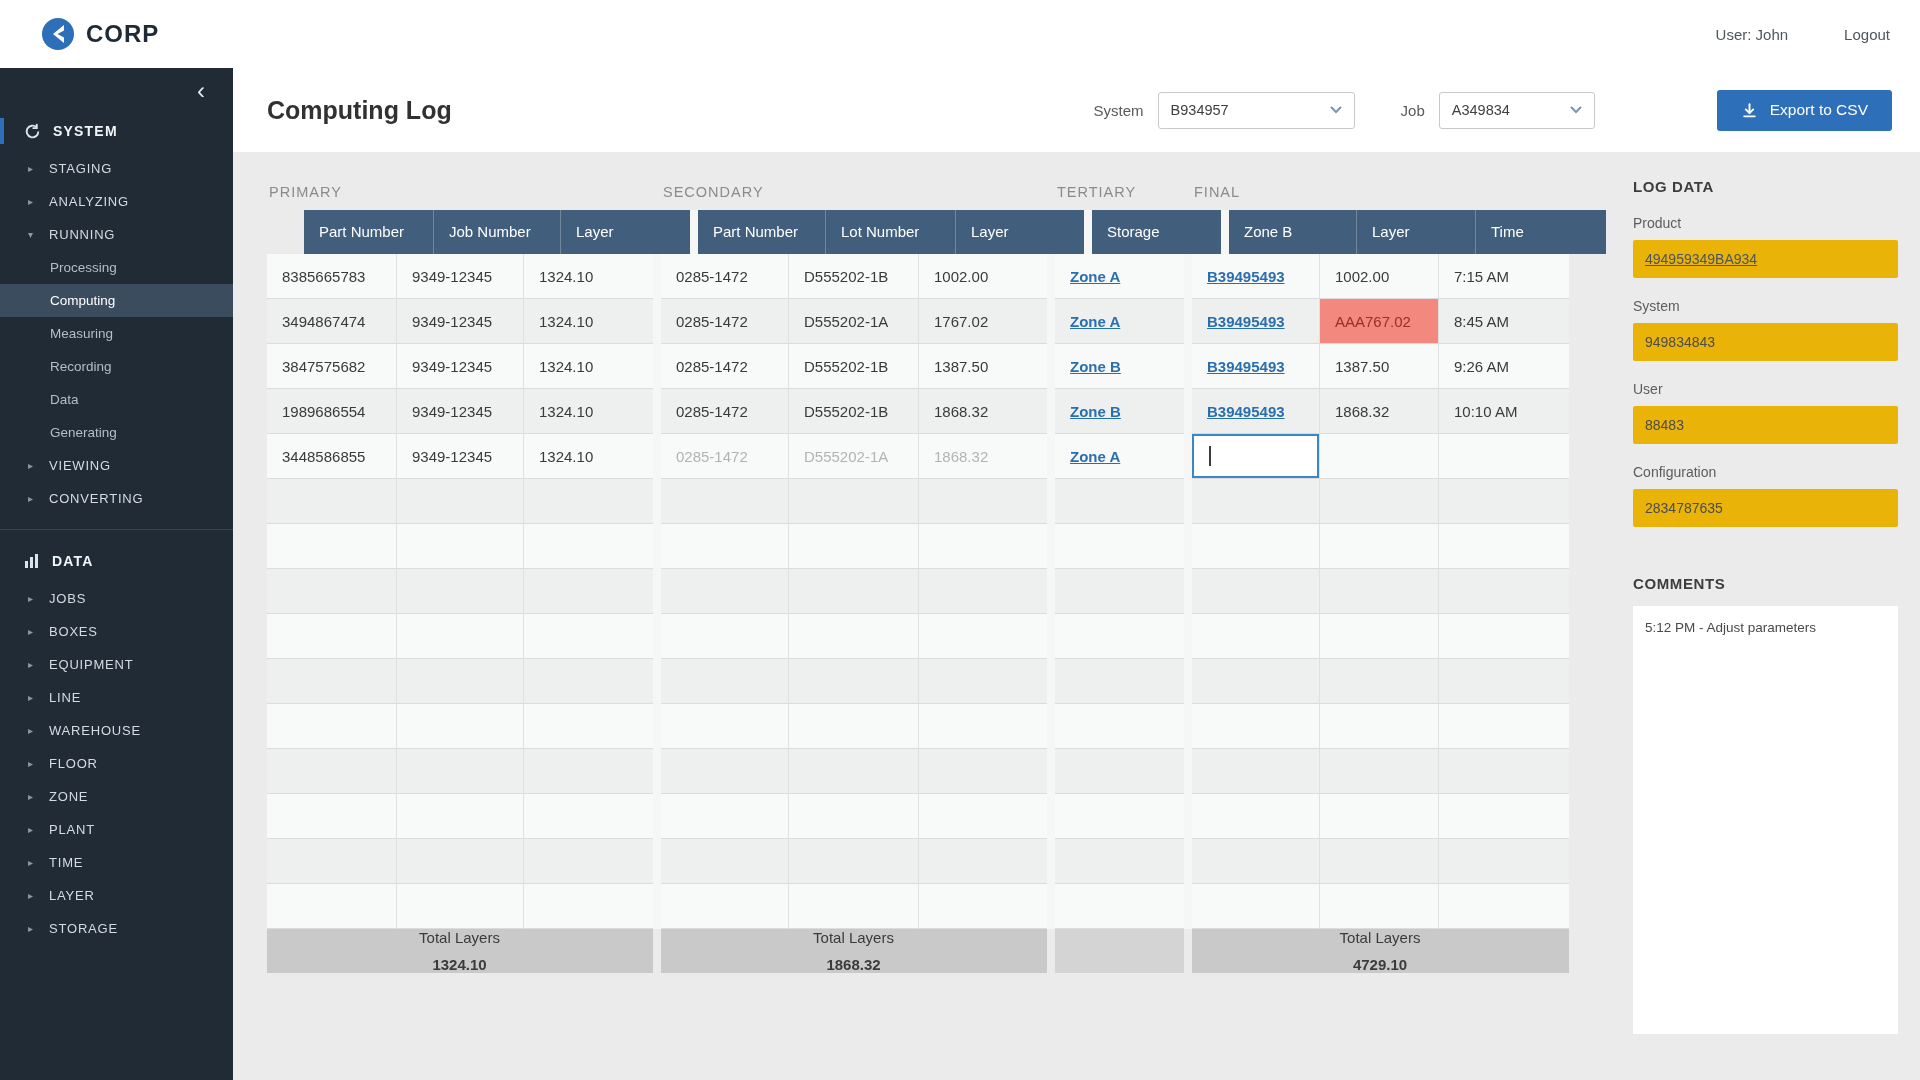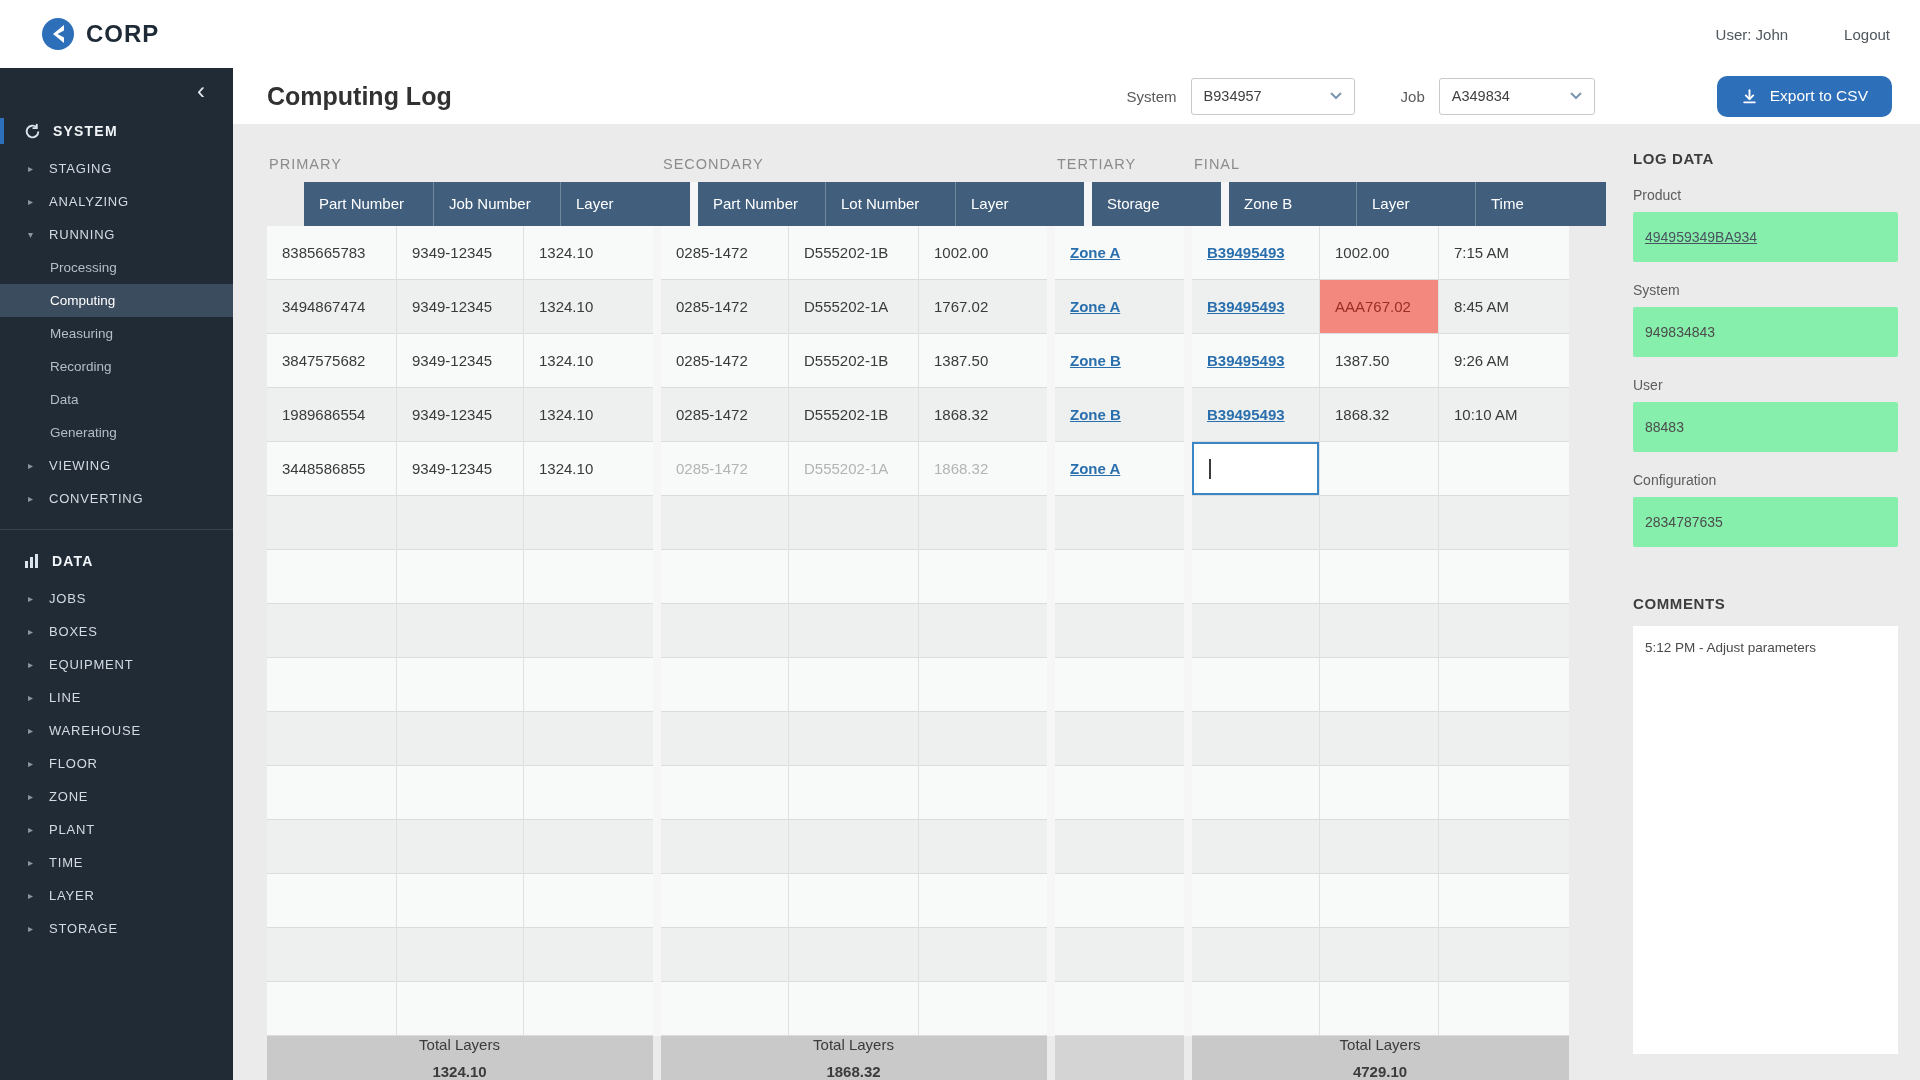--- a/index.html
+++ b/index.html
@@ -36,59 +36,59 @@
   .side-sub{height:33px;line-height:33px;padding-left:50px;color:#b4bec8;font-size:13.5px;cursor:pointer;}
   .side-sub.selected{background:#3c4c5f;color:#fff;}
   .side-divider{border-top:1px solid #39454f;margin:14px 0 10px;}
   
   .main{flex:1;display:flex;flex-direction:column;min-width:0;}
   .main-header{background:#fff;height:84px;display:flex;align-items:center;padding:0 28px 0 34px;}
   .page-title{font-size:25px;font-weight:bold;color:#313131;}
   .header-controls{margin-left:auto;display:flex;align-items:center;}
   .ctl-label{font-size:15px;color:#5a5a5a;margin-right:14px;}
   .select{height:37px;background:#fff;border:1px solid #c9c9c9;border-radius:3px;display:flex;align-items:center;justify-content:space-between;padding:0 12px;font-size:14.5px;color:#3f3f3f;cursor:pointer;}
-  .select.system{width:164px;margin-right:46px;}
+  .select.system{width:197px;margin-right:46px;}
   .select.job{width:156px;}
   .chevron-down{width:12px;height:8px;}
-  .export-btn{margin-left:122px;height:41px;background:var(--accent);color:#fff;border:none;border-radius:10px;display:flex;align-items:center;gap:12px;padding:0 24px;font-size:15.5px;font-family:inherit;cursor:pointer;}
+  .export-btn{margin-left:122px;height:41px;background:var(--accent);color:#fff;border:none;border-radius:3px;display:flex;align-items:center;gap:12px;padding:0 24px;font-size:15.5px;font-family:inherit;cursor:pointer;}
   
   .content{display:flex;padding:0 20px 0 34px;flex:1;}
   .table-area{width:1302px;flex-shrink:0;}
   .tab-strip{margin-top:18px;display:flex;gap:38px;border-bottom:1px solid #d2d2d2;padding-left:10px;}
   .tab{padding:10px 4px 12px;font-size:13.5px;letter-spacing:1.2px;color:#9aa0a5;cursor:pointer;border-bottom:3px solid transparent;margin-bottom:-1px;}
   .tab.active{color:#3c3c3c;font-weight:bold;border-bottom-color:var(--accent);}
   
   .cols-grid{display:grid;grid-template-columns:130px 127px 129px 8px 128px 130px 128px 8px 129px 8px 128px 119px 130px;}
   .group-row{margin:32px 0 10px;}
   .group-label{font-size:14.5px;color:#8b8b8b;letter-spacing:1px;padding-left:2px;}
   .g1{grid-column:1 / span 3}.g2{grid-column:5 / span 3}.g3{grid-column:9 / span 1}.g4{grid-column:11 / span 3}
   .thead{height:44px;margin-left:37px;}
   .th{background:var(--table-header-bg);color:#fff;font-size:15px;line-height:44px;padding-left:15px;border-right:1px solid rgba(255,255,255,0.25);white-space:nowrap;overflow:hidden;}
   .thead > div:nth-child(3),.thead > div:nth-child(7),.thead > div:nth-child(9),.thead > div:nth-child(13){border-right:none;}
   .gap-cell{background:#f6f6f6;}
-  .trow{height:54px;}
+  .trow{height:45px;}
   .trow.odd{background:#f8f9f9;}
   .trow.even{background:#eef0f0;}
   .tcell{background:transparent;border-right:1px solid #e0e0e0;border-bottom:1px solid #dcdcdc;font-size:15px;color:#3a3a3a;display:flex;align-items:center;padding-left:15px;white-space:nowrap;overflow:hidden;}
   .trow > div:nth-child(3),.trow > div:nth-child(7),.trow > div:nth-child(9),.trow > div:nth-child(13){border-right:none;}
   .cell-link{color:var(--link);font-weight:bold;text-decoration:underline;cursor:pointer;}
   .tcell.error{background:var(--error-bg);color:var(--error-text);}
   .tcell.muted{color:#b3b3b3;}
   .tcell.input-cell{background:#fff;box-shadow:inset 0 0 0 2px #3a87c8;cursor:text;}
   .caret{width:2px;height:20px;background:#3c3c3c;margin-left:2px;}
   .tfoot{height:44px;}
   .tfoot-seg{display:flex;align-items:center;justify-content:space-between;background:#c9c9c9;padding:0 16px 0 15px;font-size:15px;color:#3b3b3b;flex-direction:column;}
   .tfoot-seg.empty{background:#d4d4d4;}
   .tfoot-val{font-weight:bold;}
   .seg1{grid-column:1 / span 3}.seg2{grid-column:5 / span 3}.seg3{grid-column:9 / span 1}.seg4{grid-column:11 / span 3}
   
   .log-panel{width:265px;margin-left:64px;padding-top:26px;flex-shrink:0;}
   .panel-heading{font-size:15px;font-weight:bold;color:#3d3d3d;letter-spacing:0.6px;}
   .field-label{font-size:14px;color:#5d5d5d;margin:20px 0 9px;}
-  .field-value{height:50px;background:#86efac;border-radius:2px;display:flex;align-items:center;padding-left:12px;font-size:14px;color:#4c4c4c;}
+  .field-value{height:38px;background:#eab308;border-radius:2px;display:flex;align-items:center;padding-left:12px;font-size:14px;color:#4c4c4c;}
   .field-value.link-value{text-decoration:underline;color:#4a5460;cursor:pointer;}
   .comments-heading{margin-top:48px;font-size:15px;font-weight:bold;color:#3d3d3d;letter-spacing:0.6px;}
   .comments-box{margin-top:14px;background:#fff;height:428px;padding:14px 12px;font-size:13.5px;color:#4a4a4a;}
 </style>
 </head>
 <body>
 
 <div class="topbar">
   <div class="brand">
     <svg width="36" height="36" viewBox="0 0 36 36">

